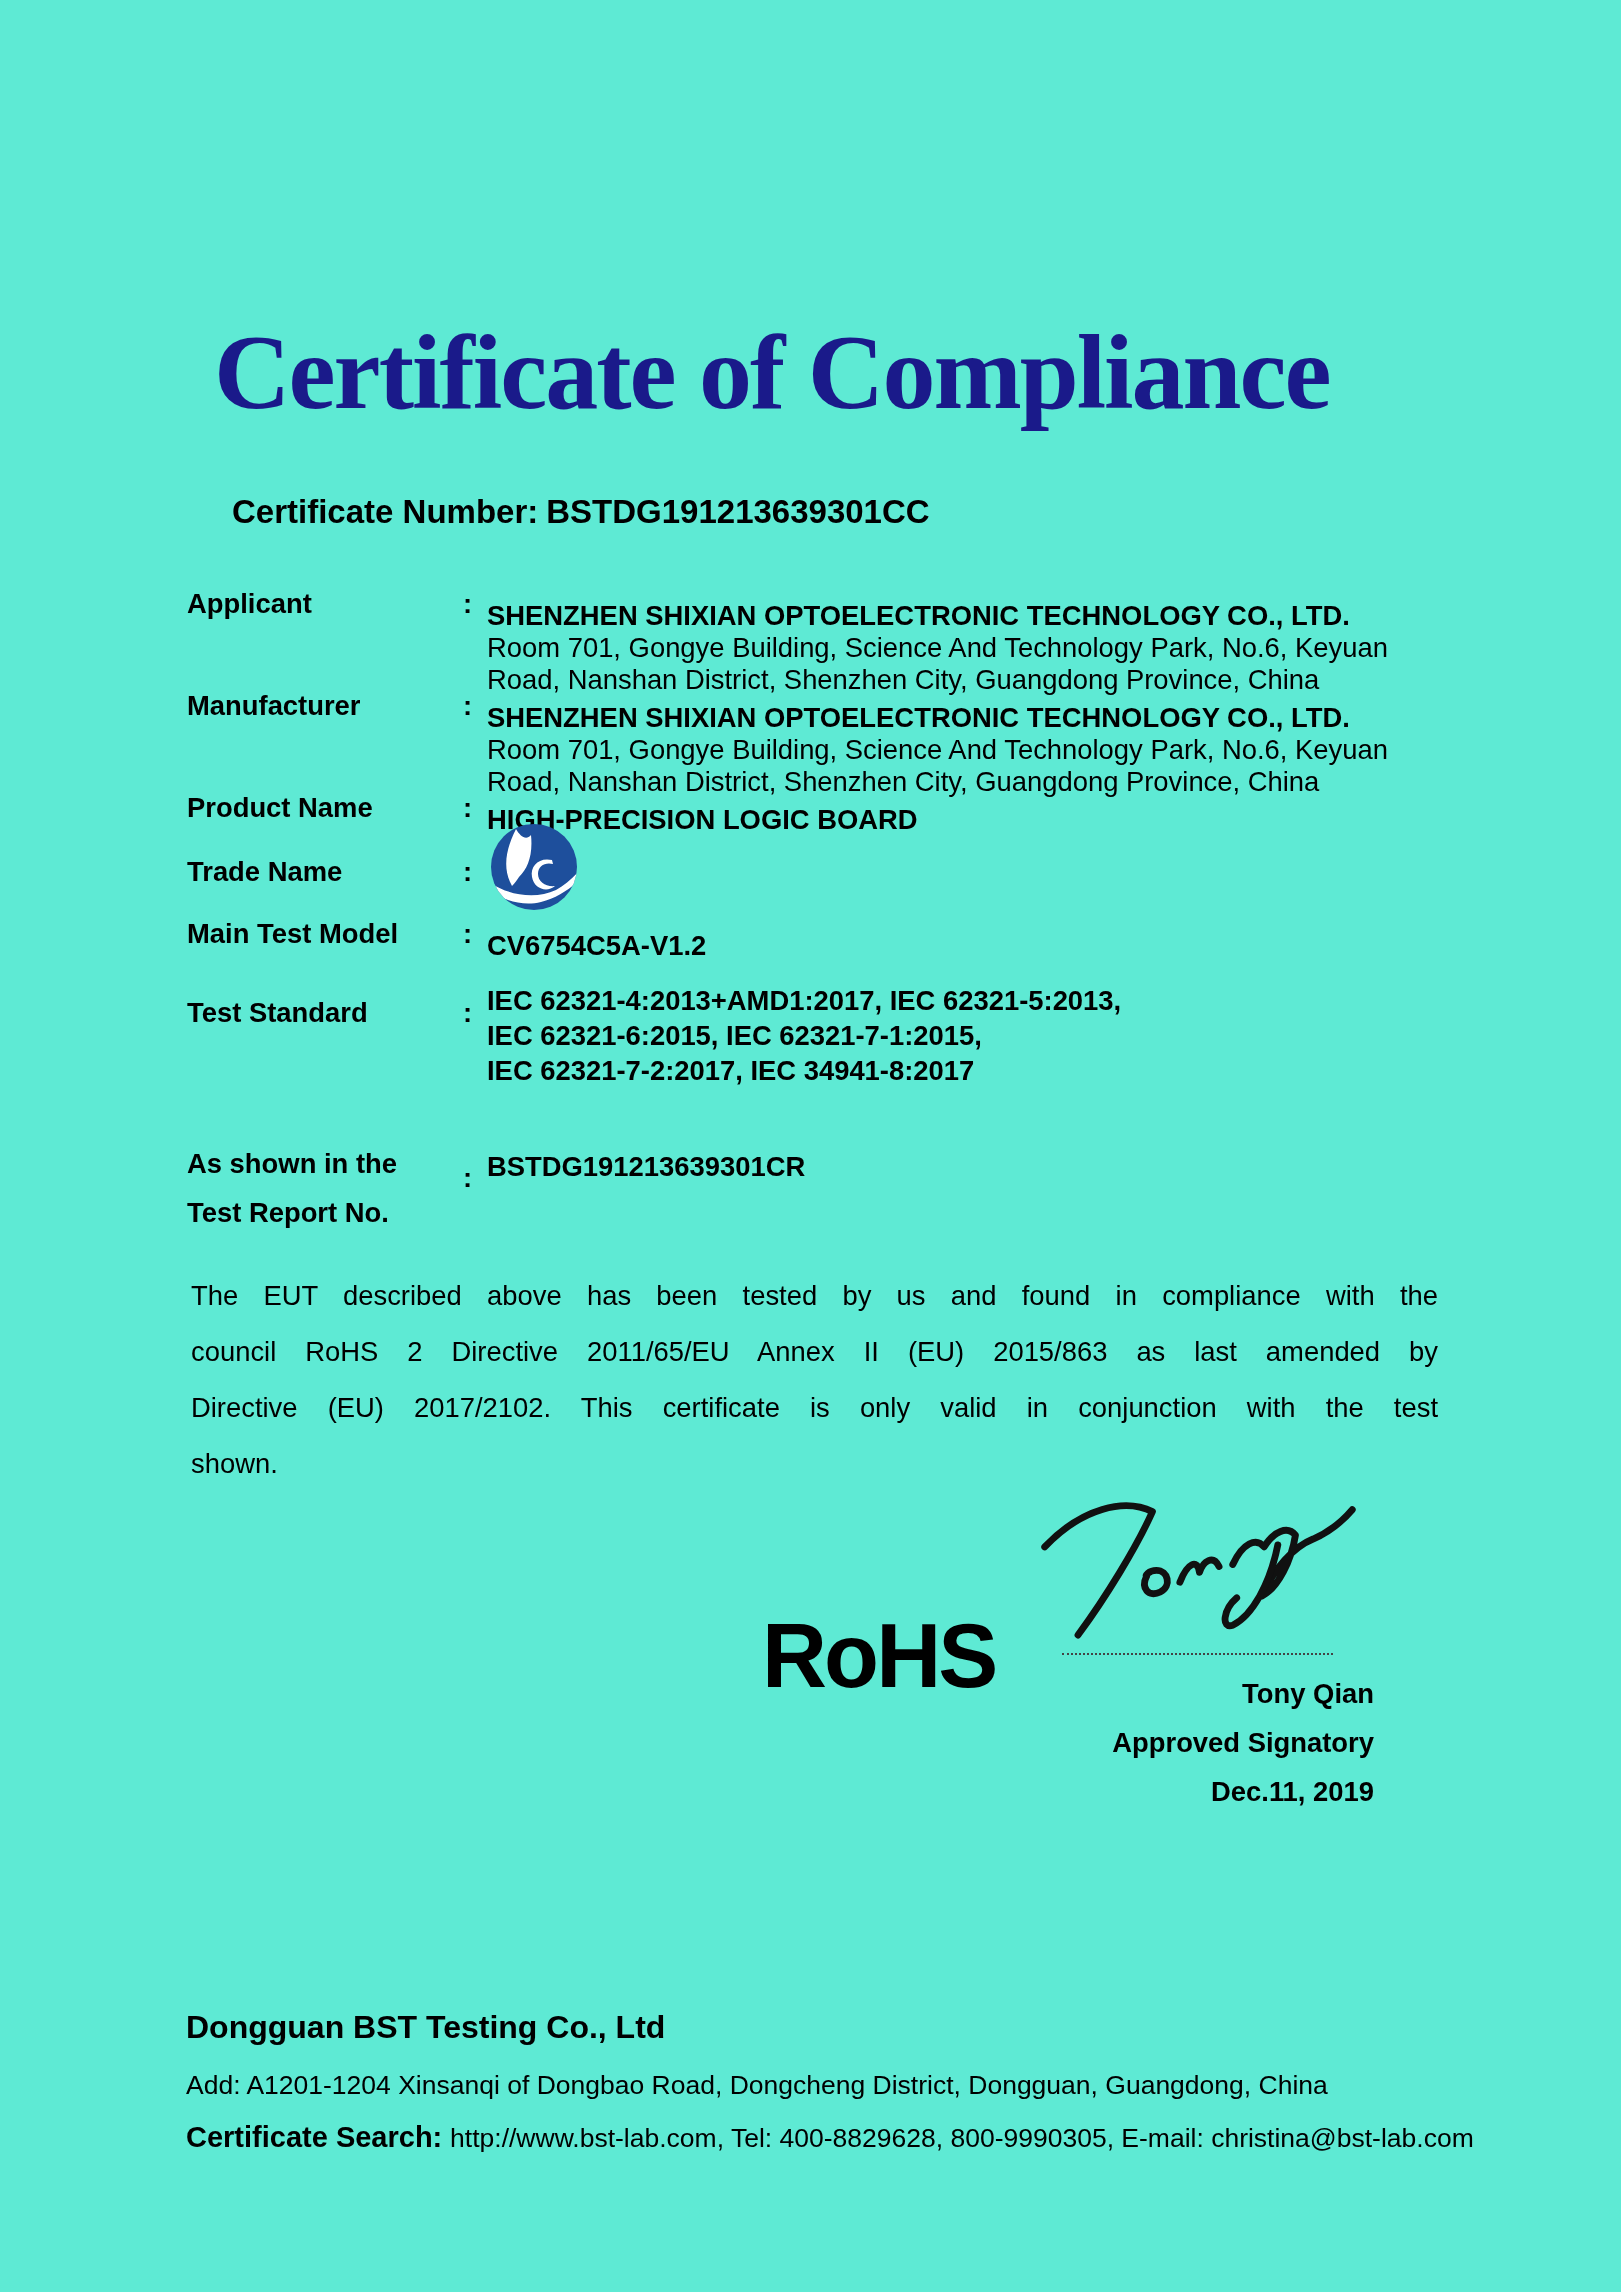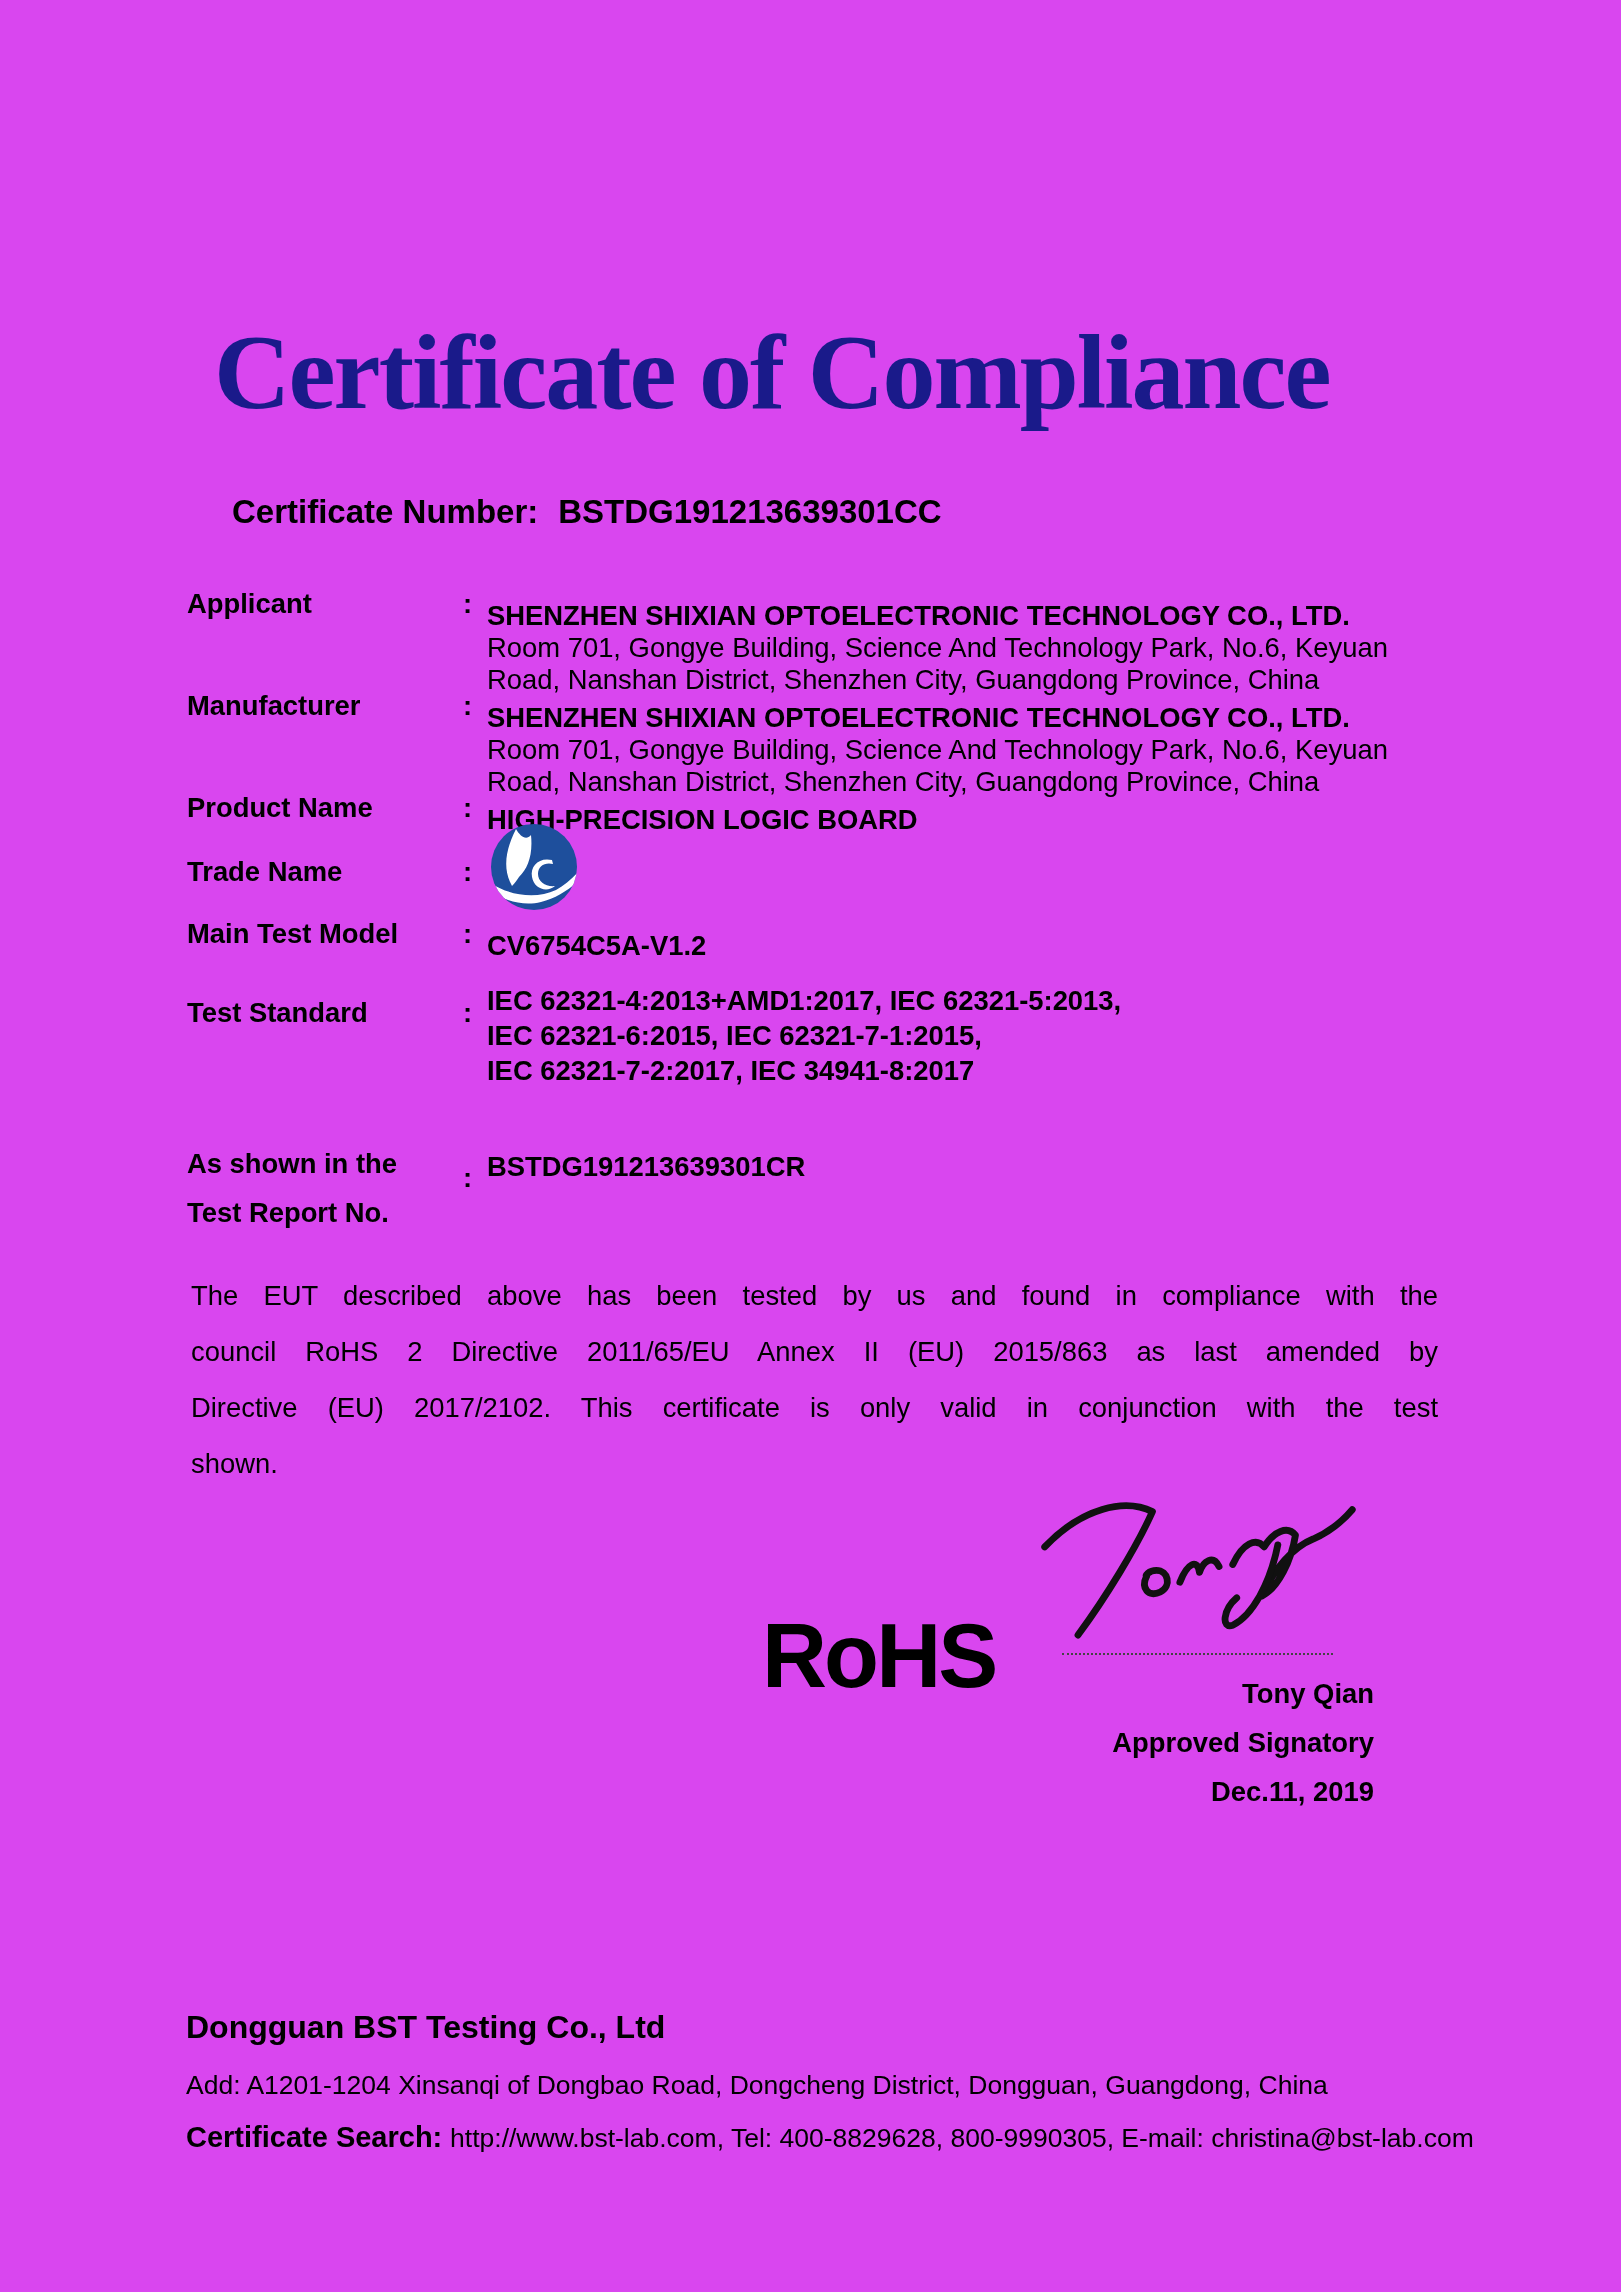--- a/index.html
+++ b/index.html
@@ -1,41 +1,41 @@
 <!DOCTYPE html>
 <html><head>
 <meta charset="utf-8">
 <style>
   html,body{margin:0;padding:0;background:#ffffff;}
   .page{
     position:relative;
     width:1621px;
     height:2293px;
-    background:#d946ef;
+    background:#5eead4;
     font-family:"Liberation Sans", sans-serif;
     color:#000000;
     overflow:hidden;
   }
   .abs{position:absolute;}
 
   .doc-title{
     left:214px; top:312px;
     font-family:"Liberation Serif", serif;
     font-weight:bold;
     font-size:106px;
     letter-spacing:-2px;
     color:#1a1a8a;
     white-space:nowrap;
   }
   .cert-line{
     left:232px; top:493px;
     font-size:33px; font-weight:bold;
     white-space:nowrap;
   }
-  .cert-line .sp{margin-right:20px;}
+  .cert-line .sp{margin-right:8px;}
 
   .f-label{position:absolute; left:187px; font-size:27.4px; font-weight:bold; white-space:nowrap; line-height:32px;}
   .f-colon{position:absolute; left:463px; font-size:27.4px; font-weight:bold;}
   .f-value{position:absolute; left:487px; font-size:27.4px; line-height:32px; white-space:nowrap;}
   .v-strong{font-weight:bold;margin-top:12px;}
   .std-lines{line-height:35px; font-weight:bold;}
 
   .statement{
     left:191px; top:1268px; width:1247px;
     font-size:27.4px; line-height:56px;

